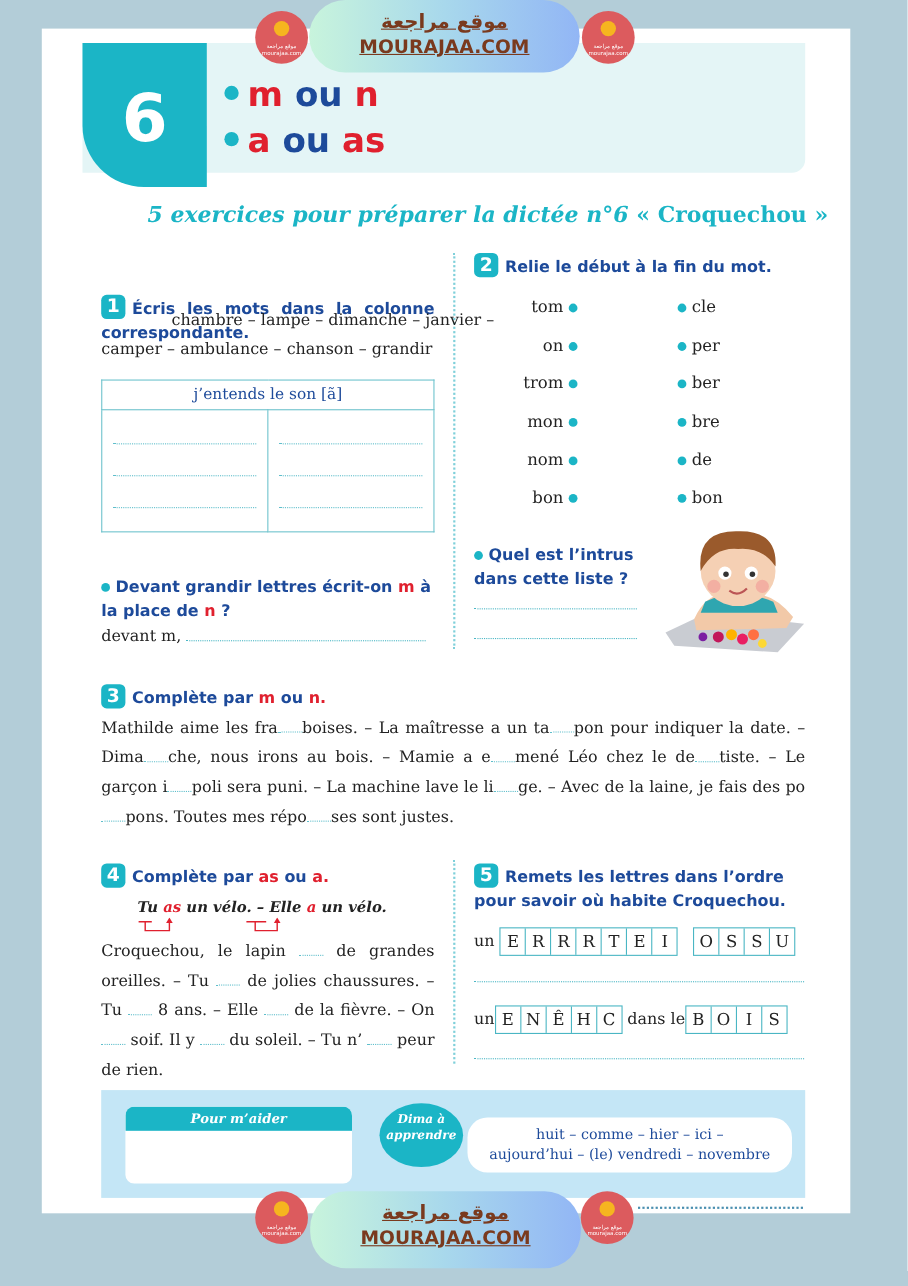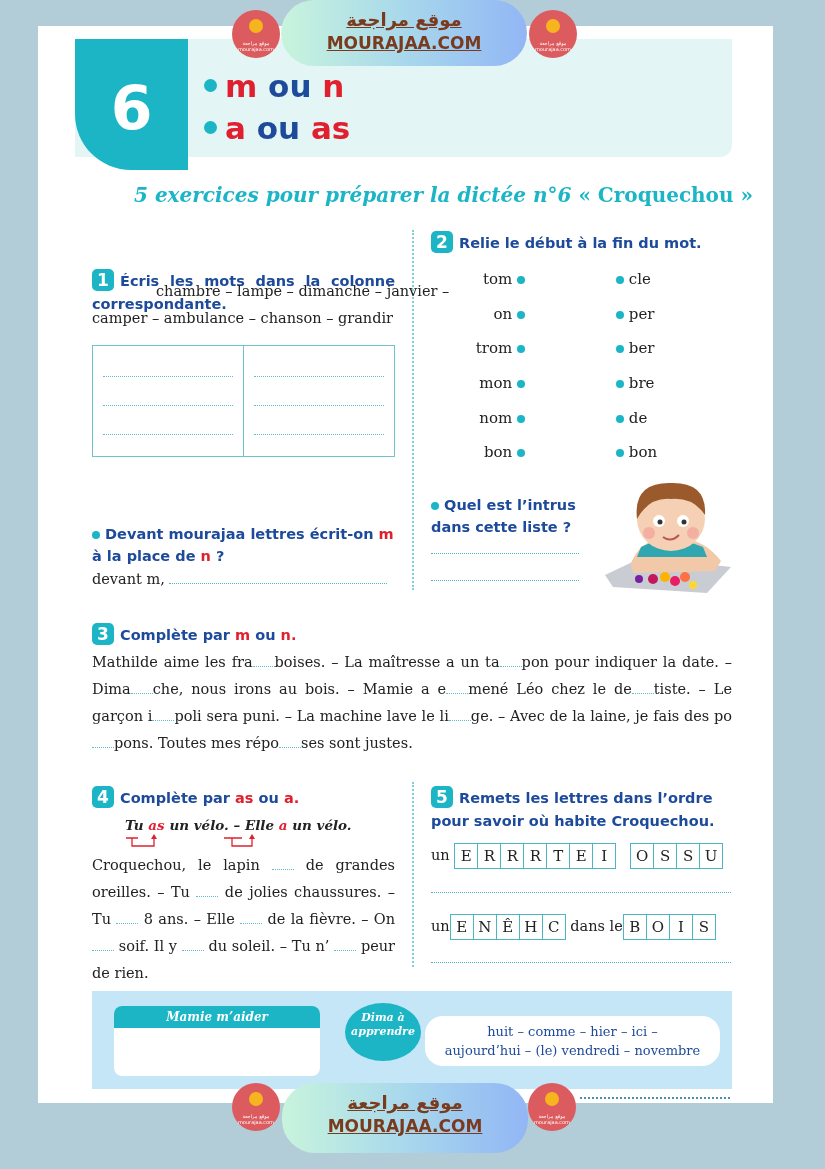--- a/index.html
+++ b/index.html
@@ -82,37 +82,40 @@
 <div class="vsep" style="top:782px;height:185px;"></div>
 
 <div class="abs heading" style="left:92px;top:232px;width:303px;text-align:justify;margin-top:38px;">
   <span class="ex-num">1</span><span>Écris les mots dans la colonne correspondante.</span>
 </div>
 <div class="abs body-text" style="left:108px;top:283px;margin-left:48px;">chambre – lampe – dimanche – janvier –</div>
 <div class="abs body-text" style="left:92px;top:310px;">camper – ambulance – chanson – grandir</div>
 
 <table class="sound">
   <tbody>
+      <tr>
+        <td colspan="2"><span>j’entends le son [ã]</span></td>
+      </tr>
   <tr>
     <td class="blank">
           <span class="dotline"></span>
           <span class="dotline"></span>
           <span class="dotline"></span>
         </td>
     <td class="blank">
           <span class="dotline"></span>
           <span class="dotline"></span>
           <span class="dotline"></span>
         </td>
   </tr>
 </tbody>
   </table>
 
 <div class="abs heading" style="left:92px;top:523px;width:305px;">
-  <span class="mdot"></span> <span>Devant mourajaa lettres écrit-on </span><span class="red">m</span><span> à la place de </span><span class="red">n</span><span> ?</span>
+  <span class="mdot"></span> <span>Devant grandir lettres écrit-on </span><span class="red">m</span><span> à la place de </span><span class="red">n</span><span> ?</span>
 </div>
 <div class="abs body-text" style="left:92px;top:571px;width:303px;">
   <span>devant m,</span> <span class="dots" style="width:218px;"></span>
 </div>
 
 <div class="abs heading" style="left:431px;top:232px;">
   <span class="ex-num">2</span><span>Relie le début à la fin du mot.</span>
 </div>
 <div id="ex2-rows">
     <div class="match-row" style="left: 450px; width: 75px; top: 270px; text-align: right;"><span>tom</span> <span class="mdot"></span></div>
@@ -206,21 +209,21 @@
       <span>B</span>
       <span>O</span>
       <span>I</span>
       <span>S</span>
     </span>
 </div>
 <div class="abs dots" style="left:431px;top:962px;width:300px;"></div>
 
 <div class="help-band"></div>
 <div class="help-card">
-  <div class="hc-title">Mamie m’aider</div>
+  <div class="hc-title">Pour m’aider</div>
 </div>
 <div class="bubble"><span>Dima à apprendre</span></div>
 <div class="words-card">
   <div>huit – comme – hier – ici –</div>
   <div>aujourd’hui – (le) vendredi – novembre</div>
 </div>
 
 <div class="footer-trace"></div>
 
 <div class="wm-badge" style="left:232px;top:1083px;">

